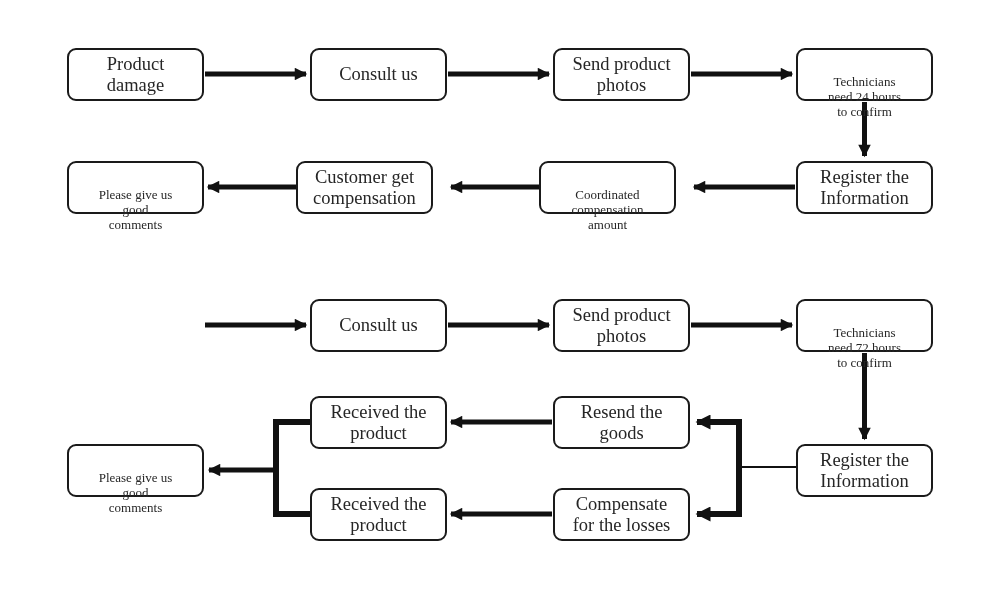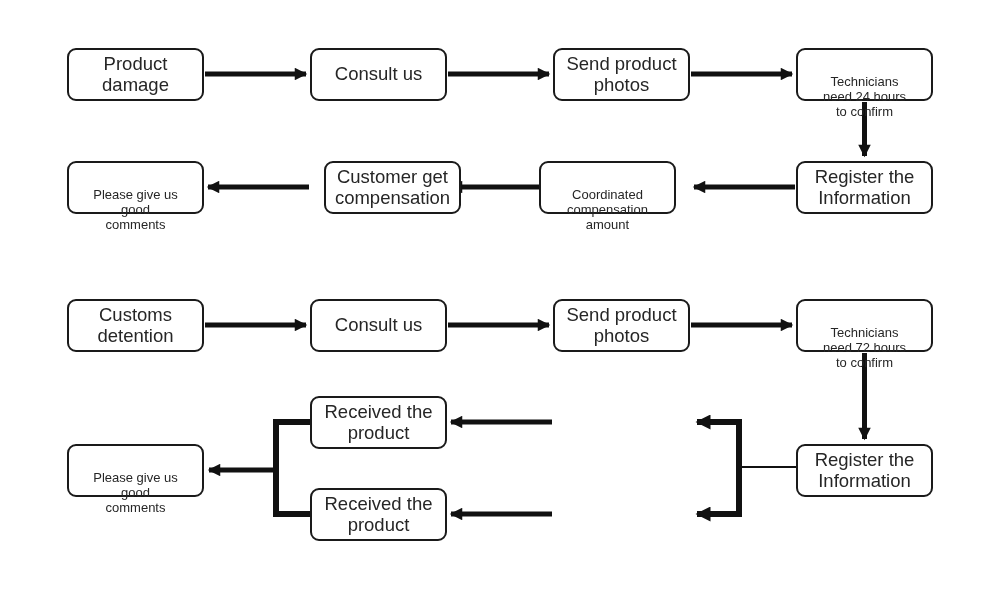--- a/index.html
+++ b/index.html
@@ -1,20 +1,20 @@
 <!DOCTYPE html>
 <html><head>
 <meta charset="utf-8">
 <style>
   html,body{margin:0;padding:0;background:#ffffff;}
   .stage{
     position:relative;
     width:1000px;height:600px;
     background:#ffffff;
-    font-family:Liberation Sans, sans-serif;
+    font-family:Liberation Serif, serif;
     overflow:hidden;
   }
   .wires{position:absolute;left:0;top:0;width:1000px;height:600px;}
   .node{
     position:absolute;
     width:137px;height:53px;
     box-sizing:border-box;
     border:2px solid #1a1a1a;
     border-radius:9px;
     background:#ffffff;
@@ -95,54 +95,58 @@
 
   <div class="node lg" style="left:796px;top:161px">
       <span>Register the
 Information</span>
     </div>
   <div class="node sm" style="left:539px;top:161px">
       <span>Coordinated
 compensation
 amount</span>
     </div>
-  <div class="node lg" style="left:324px;top:161px">
+  <div class="node lg" style="left:296px;top:161px">
       <span>Customer get
 compensation</span>
     </div>
   <div class="node sm" style="left:67px;top:161px">
       <span>Please give us
 good
 comments</span>
     </div>
 
-  <div class="node lg" style="left:67px;top:299px">
-      <span>Customs
-detention</span>
-    </div>
   <div class="node lg" style="left:310px;top:299px">
       <span>Consult us</span>
     </div>
   <div class="node lg" style="left:553px;top:299px">
       <span>Send product
 photos</span>
     </div>
   <div class="node sm" style="left:796px;top:299px">
       <span>Technicians
 need 72 hours
 to confirm</span>
     </div>
 
   <div class="node lg" style="left:796px;top:444px">
       <span>Register the
 Information</span>
     </div>
+  <div class="node lg" style="left:553px;top:396px">
+      <span>Resend the
+goods</span>
+    </div>
   <div class="node lg" style="left:310px;top:396px">
       <span>Received the
 product</span>
+    </div>
+  <div class="node lg" style="left:553px;top:488px">
+      <span>Compensate
+for the losses</span>
     </div>
   <div class="node lg" style="left:310px;top:488px">
       <span>Received the
 product</span>
     </div>
   <div class="node sm" style="left:67px;top:444px">
       <span>Please give us
 good
 comments</span>
     </div>

